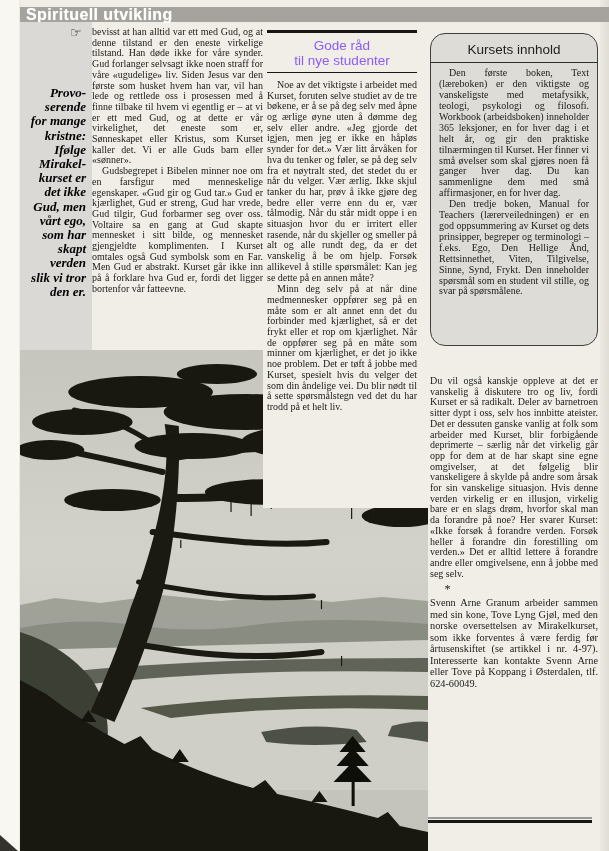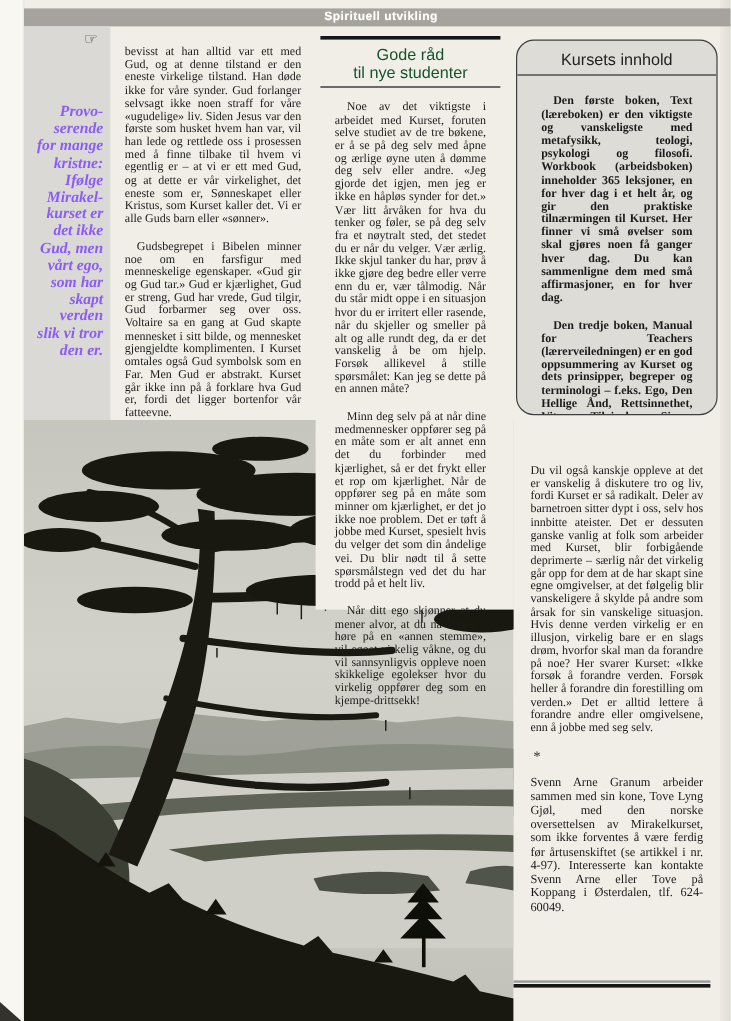--- a/index.html
+++ b/index.html
@@ -12,62 +12,61 @@
   .left-strip{position:absolute;left:0;top:0;width:20px;height:851px;background:#f9f7f1;}
   .left-crease{position:absolute;left:19px;top:0;width:2px;height:851px;background:linear-gradient(to right,rgba(0,0,0,0.07),rgba(0,0,0,0));}
   .right-edge{position:absolute;right:0;top:0;width:9px;height:851px;background:linear-gradient(to right,#ece9e2,#e0ddd5);}
   .corner-dark{position:absolute;left:0;bottom:0;width:18px;height:16px;background:#34322c;clip-path:polygon(0 100%,100% 100%,0 0);}
 
   .header-bar{
     position:absolute;left:20px;top:7px;width:589px;height:15px;
     background:#a6a39e;
   }
   .header-bar .label{
-    font-family:"Liberation Sans",sans-serif;font-size:10px;font-weight:bold;
+    font-family:"Liberation Sans",sans-serif;font-size:16px;font-weight:bold;
     color:#ffffff;letter-spacing:.4px;line-height:15px;padding-left:6px;
     text-shadow:0 0 1px rgba(255,255,255,.6);
-    text-align:center;
   }
 
   .sidebar{position:absolute;left:20px;top:22px;width:72px;height:328px;background:#dad9d5;}
   .manicule{position:absolute;left:70px;top:26px;font-size:13px;color:#2b2b2b;line-height:13px;}
   .pullquote{
     position:absolute;left:18px;top:86px;width:68px;padding-right:4px;
     text-align:right;font-weight:bold;font-style:italic;
-    font-size:13px;line-height:14.2px;color:#8b5cf6;white-space:pre-line;
+    font-size:13px;line-height:14.2px;color:#000000;white-space:pre-line;
   }
 
   .bodytext{font-size:10px;line-height:10.7px;text-align:justify;}
-  .bodytext p{margin:12px;}
+  .bodytext p{margin:0;}
   .bodytext p.ind{text-indent:10px;}
 
   .col1{position:absolute;left:92px;top:27px;width:171px;}
   .col2{position:absolute;left:267px;top:27px;width:150px;}
   .col2-bg{position:absolute;left:263px;top:346px;width:165px;height:162px;background:#f1eee8;}
 
   .rule-thick{height:2.6px;background:#161616;margin-top:3px;}
   .rule-thin{height:1.3px;background:#161616;}
   .advice-title{
     font-family:"Liberation Sans",sans-serif;font-size:13.5px;line-height:15px;
-    text-align:center;padding:5px 0 4px 0;white-space:pre-line;color:#14532d;
+    text-align:center;padding:5px 0 4px 0;white-space:pre-line;color:#8b5cf6;
   }
   .col2 .bodytext{margin-top:7px;}
   .col2 p+p{margin-top:1px;}
 
   .contents-box{
     position:absolute;left:430px;top:33px;width:168px;height:313px;
     background:#dedcd7;border:1.6px solid #3f3f3f;border-radius:15px;
     box-sizing:border-box;overflow:hidden;
   }
   .contents-title{
     font-family:"Liberation Sans",sans-serif;font-size:13.5px;line-height:15px;
     text-align:center;padding:8px 0 5px 0;color:#222;
   }
   .contents-rule{height:1.3px;background:#2f2f2f;}
-  .contents-body{padding:5px 8px 0 8px;font-size:10px;line-height:10.9px;font-weight:bold;}
+  .contents-body{padding:5px 8px 0 8px;font-size:10px;line-height:10.9px;}
 
   .col3{position:absolute;left:430px;top:376px;width:168px;}
   .col3 p+p{margin-top:1px;}
   .separator-star{font-size:12px;margin:5px 0 2px 14px;font-style:italic;}
   .byline{font-size:10.3px;line-height:11.5px;text-align:justify;margin:2px 0 0 0;}
 
   .double-rule{position:absolute;left:428px;top:817px;width:164px;}
   .double-rule .top{height:1.6px;background:#9a9a98;}
   .double-rule .gap{height:1.6px;}
   .double-rule .bottom{height:3px;background:#161616;}
@@ -180,21 +179,20 @@
   </div>
 
   <div class="col2">
     <div class="rule-thick"></div>
     <div class="advice-title">Gode råd
 til nye studenter</div>
     <div class="rule-thin"></div>
     <div class="bodytext">
       <p class="ind">Noe av det viktigste i arbeidet med Kurset, foruten selve studiet av de tre bøkene, er å se på deg selv med åpne og ærlige øyne uten å dømme deg selv eller andre. «Jeg gjorde det igjen, men jeg er ikke en håpløs synder for det.» Vær litt årvåken for hva du tenker og føler, se på deg selv fra et nøytralt sted, det stedet du er når du velger. Vær ærlig. Ikke skjul tanker du har, prøv å ikke gjøre deg bedre eller verre enn du er, vær tålmodig. Når du står midt oppe i en situasjon hvor du er irritert eller rasende, når du skjeller og smeller på alt og alle rundt deg, da er det vanskelig å be om hjelp. Forsøk allikevel å stille spørsmålet: Kan jeg se dette på en annen måte?</p>
       <p class="ind">Minn deg selv på at når dine medmennesker oppfører seg på en måte som er alt annet enn det du forbinder med kjærlighet, så er det frykt eller et rop om kjærlighet. Når de oppfører seg på en måte som minner om kjærlighet, er det jo ikke noe problem. Det er tøft å jobbe med Kurset, spesielt hvis du velger det som din åndelige vei. Du blir nødt til å sette spørsmålstegn ved det du har trodd på et helt liv.</p>
-      <p class="ind">Når ditt ego skjønner at du mener alvor, at du nå velger å høre på en «annen stemme», vil egoet virkelig våkne, og du vil sannsynligvis oppleve noen skikkelige egolekser hvor du virkelig oppfører deg som en kjempe-drittsekk!</p>
     </div>
   </div>
 
   <div class="contents-box">
     <div class="contents-title">Kursets innhold</div>
     <div class="contents-rule"></div>
     <div class="contents-body bodytext">
       <p class="ind">Den første boken, Text (læreboken) er den viktigste og vanskeligste med metafysikk, teologi, psykologi og filosofi. Workbook (arbeidsboken) inneholder 365 leksjoner, en for hver dag i et helt år, og gir den praktiske tilnærmingen til Kurset. Her finner vi små øvelser som skal gjøres noen få ganger hver dag. Du kan sammenligne dem med små affirmasjoner, en for hver dag.</p>
       <p class="ind">Den tredje boken, Manual for Teachers (lærerveiledningen) er en god oppsummering av Kurset og dets prinsipper, begreper og terminologi – f.eks. Ego, Den Hellige Ånd, Rettsinnethet, Viten, Tilgivelse, Sinne, Synd, Frykt. Den inneholder spørsmål som en student vil stille, og svar på spørsmålene.</p>
     </div>

